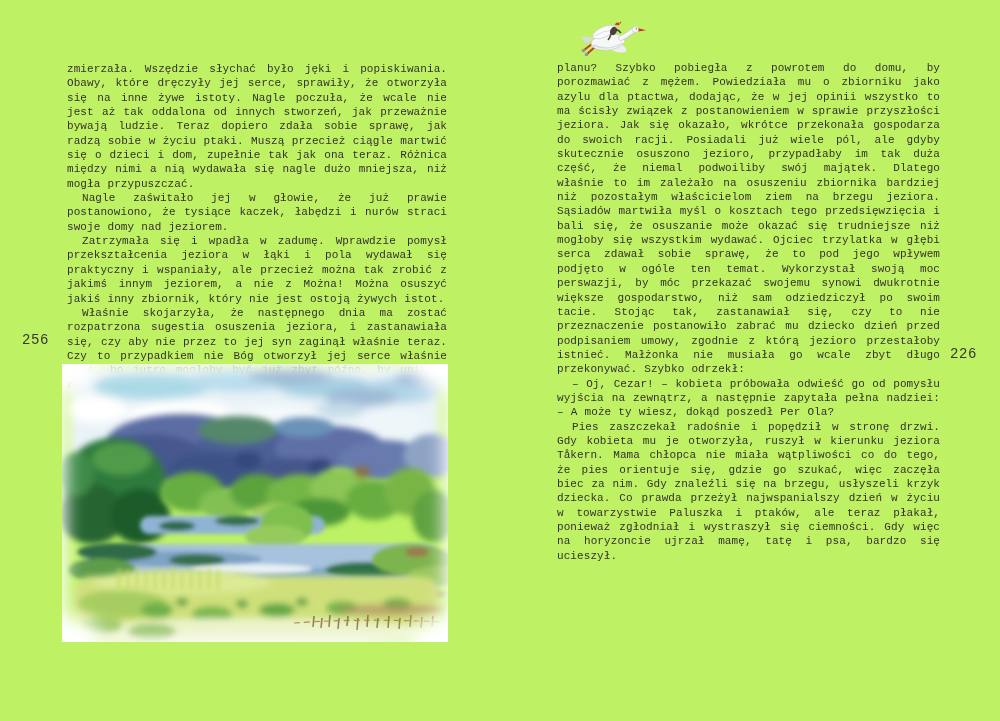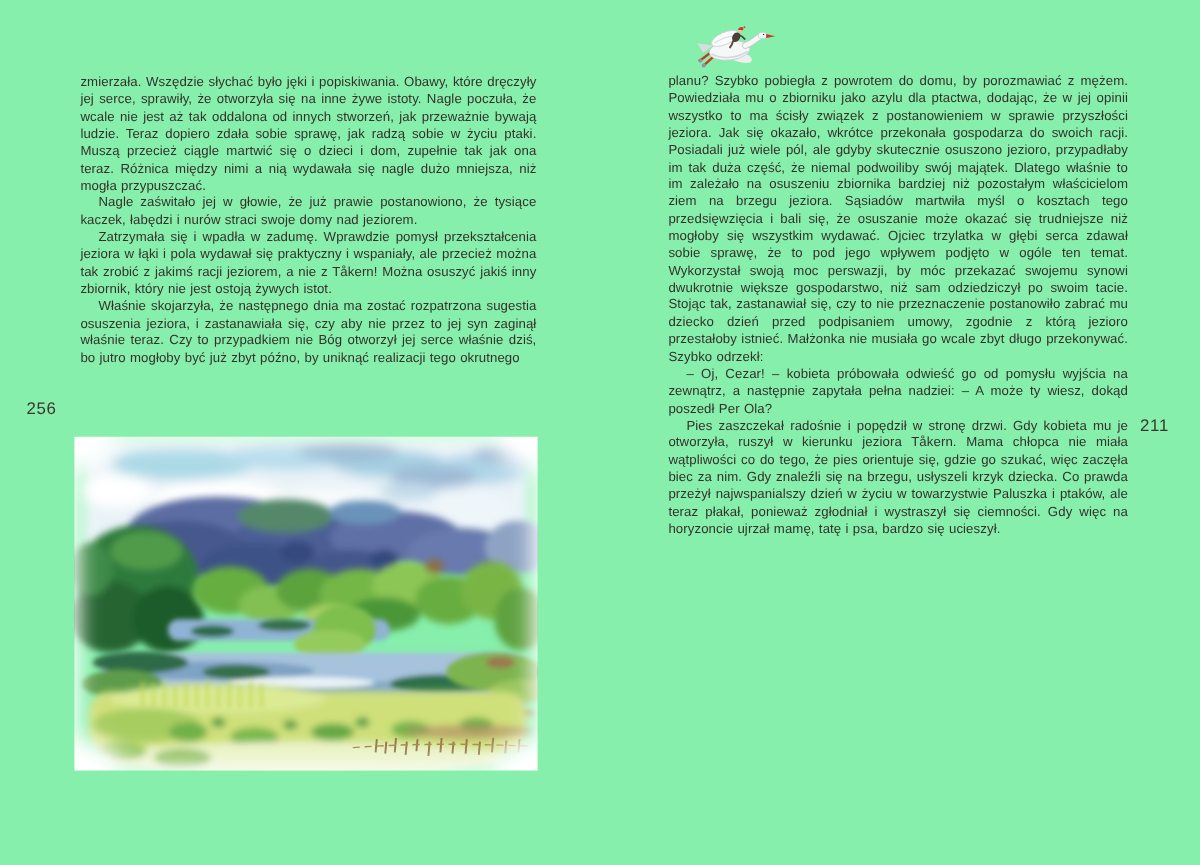--- a/index.html
+++ b/index.html
@@ -4,22 +4,22 @@
 <style>
   html, body {
     margin: 0; padding: 0;
     width: 1000px; height: 721px;
     overflow: hidden;
     background: #ffffff;
   }
   .spread {
     position: relative;
     width: 1000px; height: 721px;
-    background: #86efac;
-    font-family: Liberation Sans, sans-serif;
+    background: #bef264;
+    font-family: Liberation Mono, monospace;
     color: #35302a;
   }
   .text-col {
     position: absolute;
     text-align: justify;
     font-size: 11px;
     line-height: 14.35px;
     letter-spacing: 0.08px;
     word-spacing: 0.4px;
     hyphens: auto;
@@ -52,21 +52,21 @@
   .vignette svg { width: 100%; height: 100%; display: block; }
 </style>
 </head>
 <body>
 
 <div class="spread">
 
   <div class="text-col col-left" lang="pl">
       <p class="para">zmierzała. Wszędzie słychać było jęki i popiskiwania. Obawy, które dręczyły jej serce, sprawiły, że otworzyła się na inne żywe istoty. Nagle poczuła, że wcale nie jest aż tak oddalona od innych stworzeń, jak przeważnie bywają ludzie. Teraz dopiero zdała sobie sprawę, jak radzą sobie w życiu ptaki. Muszą przecież ciągle martwić się o dzieci i dom, zupełnie tak jak ona teraz. Różnica między nimi a nią wydawała się nagle dużo mniejsza, niż mogła przypuszczać.</p>
       <p class="para indent">Nagle zaświtało jej w głowie, że już prawie postanowiono, że tysiące kaczek, łabędzi i nurów straci swoje domy nad jeziorem.</p>
-      <p class="para indent">Zatrzymała się i wpadła w zadumę. Wprawdzie pomysł przekształcenia jeziora w łąki i pola wydawał się praktyczny i wspaniały, ale przecież można tak zrobić z jakimś racji jeziorem, a nie z Tåkern! Można osuszyć jakiś inny zbiornik, który nie jest ostoją żywych istot.</p>
+      <p class="para indent">Zatrzymała się i wpadła w zadumę. Wprawdzie pomysł przekształcenia jeziora w łąki i pola wydawał się praktyczny i wspaniały, ale przecież można tak zrobić z jakimś innym jeziorem, a nie z Można! Można osuszyć jakiś inny zbiornik, który nie jest ostoją żywych istot.</p>
       <p class="para indent">Właśnie skojarzyła, że następnego dnia ma zostać rozpatrzona sugestia osuszenia jeziora, i zastanawiała się, czy aby nie przez to jej syn zaginął właśnie teraz. Czy to przypadkiem nie Bóg otworzył jej serce właśnie dziś, bo jutro mogłoby być już zbyt późno, by uniknąć realizacji tego okrutnego</p>
     </div>
 
   <div class="pagenum pagenum-left">256</div>
 
   <div class="illustration">
     <svg viewBox="0 0 386 278" xmlns="http://www.w3.org/2000/svg">
       <defs>
         <filter id="b2" x="-30%" y="-30%" width="160%" height="160%">
             <feGaussianBlur stdDeviation="2"></feGaussianBlur>
@@ -271,15 +271,15 @@
       </g>
     </svg>
   </div>
 
   <div class="text-col col-right" lang="pl">
       <p class="para">planu? Szybko pobiegła z powrotem do domu, by porozmawiać z mężem. Powiedziała mu o zbiorniku jako azylu dla ptactwa, dodając, że w jej opinii wszystko to ma ścisły związek z postanowieniem w sprawie przyszłości jeziora. Jak się okazało, wkrótce przekonała gospodarza do swoich racji. Posiadali już wiele pól, ale gdyby skutecznie osuszono jezioro, przypadłaby im tak duża część, że niemal podwoiliby swój majątek. Dlatego właśnie to im zależało na osuszeniu zbiornika bardziej niż pozostałym właścicielom ziem na brzegu jeziora. Sąsiadów martwiła myśl o kosztach tego przedsięwzięcia i bali się, że osuszanie może okazać się trudniejsze niż mogłoby się wszystkim wydawać. Ojciec trzylatka w głębi serca zdawał sobie sprawę, że to pod jego wpływem podjęto w ogóle ten temat. Wykorzystał swoją moc perswazji, by móc przekazać swojemu synowi dwukrotnie większe gospodarstwo, niż sam odziedziczył po swoim tacie. Stojąc tak, zastanawiał się, czy to nie przeznaczenie postanowiło zabrać mu dziecko dzień przed podpisaniem umowy, zgodnie z którą jezioro przestałoby istnieć. Małżonka nie musiała go wcale zbyt długo przekonywać. Szybko odrzekł:</p>
       <p class="para indent">– Oj, Cezar! – kobieta próbowała odwieść go od pomysłu wyjścia na zewnątrz, a następnie zapytała pełna nadziei: – A może ty wiesz, dokąd poszedł Per Ola?</p>
       <p class="para indent">Pies zaszczekał radośnie i popędził w stronę drzwi. Gdy kobieta mu je otworzyła, ruszył w kierunku jeziora Tåkern. Mama chłopca nie miała wątpliwości co do tego, że pies orientuje się, gdzie go szukać, więc zaczęła biec za nim. Gdy znaleźli się na brzegu, usłyszeli krzyk dziecka. Co prawda przeżył najwspanialszy dzień w życiu w towarzystwie Paluszka i ptaków, ale teraz płakał, ponieważ zgłodniał i wystraszył się ciemności. Gdy więc na horyzoncie ujrzał mamę, tatę i psa, bardzo się ucieszył.</p>
     </div>
 
-  <div class="pagenum pagenum-right">211</div>
+  <div class="pagenum pagenum-right">226</div>
 
 </div>
 
 </body></html>

